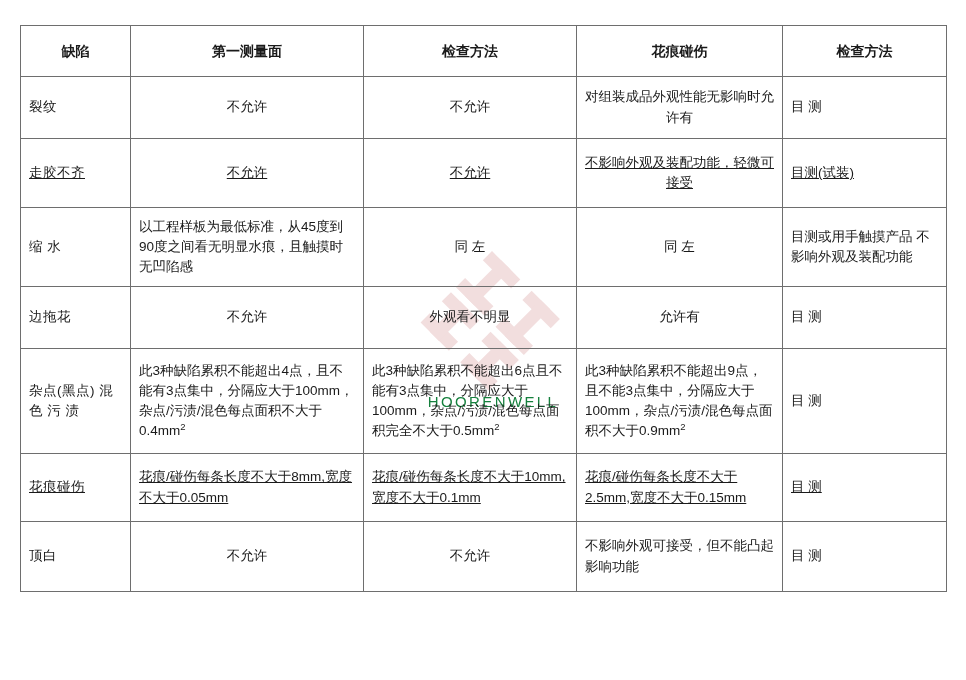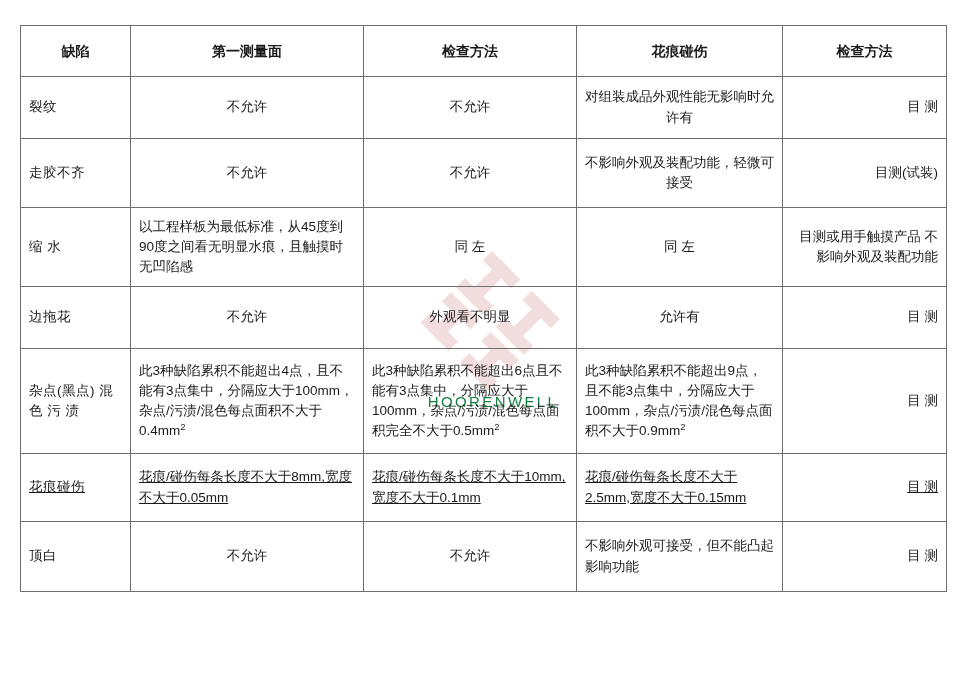--- a/index.html
+++ b/index.html
@@ -94,21 +94,21 @@
     letter-spacing: 0.5px;
   }
   td.center-cell {
     text-align: center;
   }
   td.left-cell {
     text-align: left;
     border-radius: 27px;
   }
   td.method-cell {
-    text-align: right;
+    text-align: left;
   }
 
   .sup {
     font-size: 9.5px;
     vertical-align: super;
     line-height: 0;
   }
 </style>
 </head>
 <body>
@@ -151,21 +151,21 @@
       </tr>
     </thead>
     <tbody id="table-body">
         <tr style="height: 62px;">
           <td class="defect-cell">裂纹</td>
           <td class="center-cell">不允许</td>
           <td class="center-cell">不允许</td>
           <td class="center-cell">对组装成品外观性能无影响时允许有</td>
           <td class="method-cell">目 测</td>
         </tr>
-        <tr style="height: 69px;">
+        <tr style="height: 69px; text-decoration: underline;">
           <td class="defect-cell">走胶不齐</td>
           <td class="center-cell">不允许</td>
           <td class="center-cell">不允许</td>
           <td class="center-cell">不影响外观及装配功能，轻微可接受</td>
           <td class="method-cell">目测(试装)</td>
         </tr>
         <tr style="height: 79px;">
           <td class="defect-cell">缩 水</td>
           <td class="left-cell">以工程样板为最低标准，从45度到90度之间看无明显水痕，且触摸时无凹陷感</td>
           <td class="center-cell">同 左</td>

